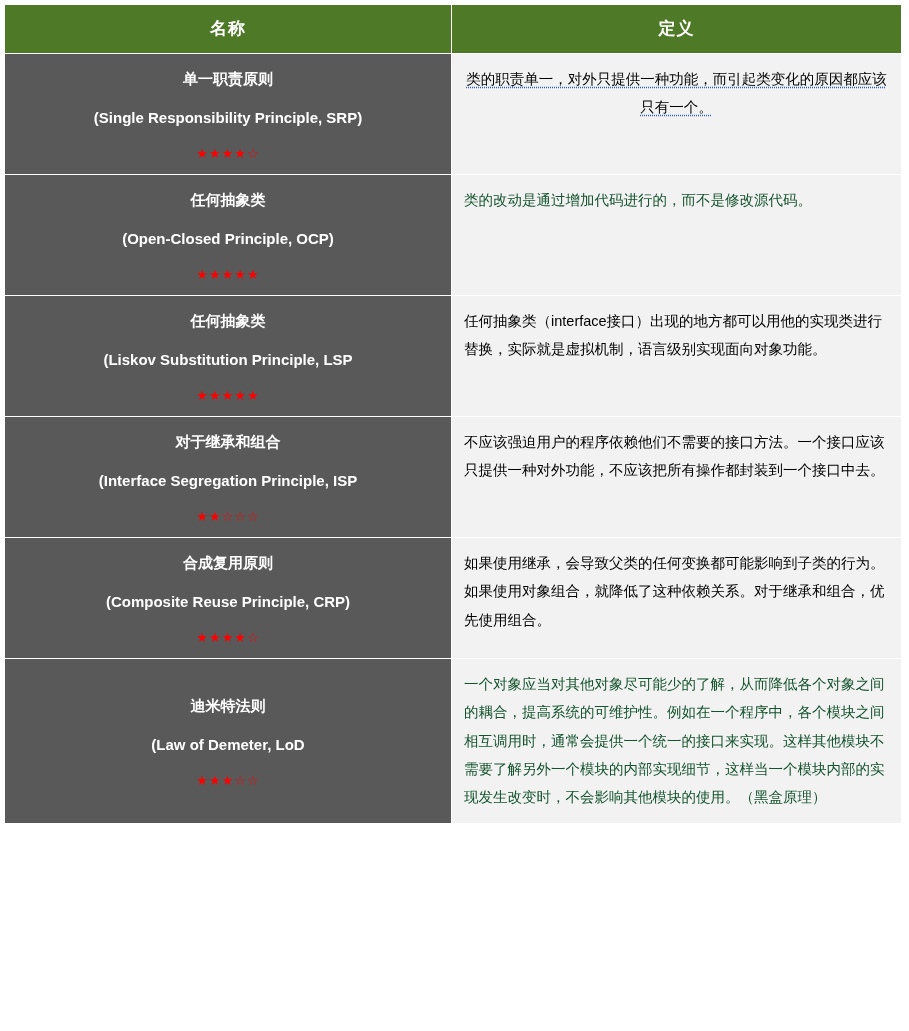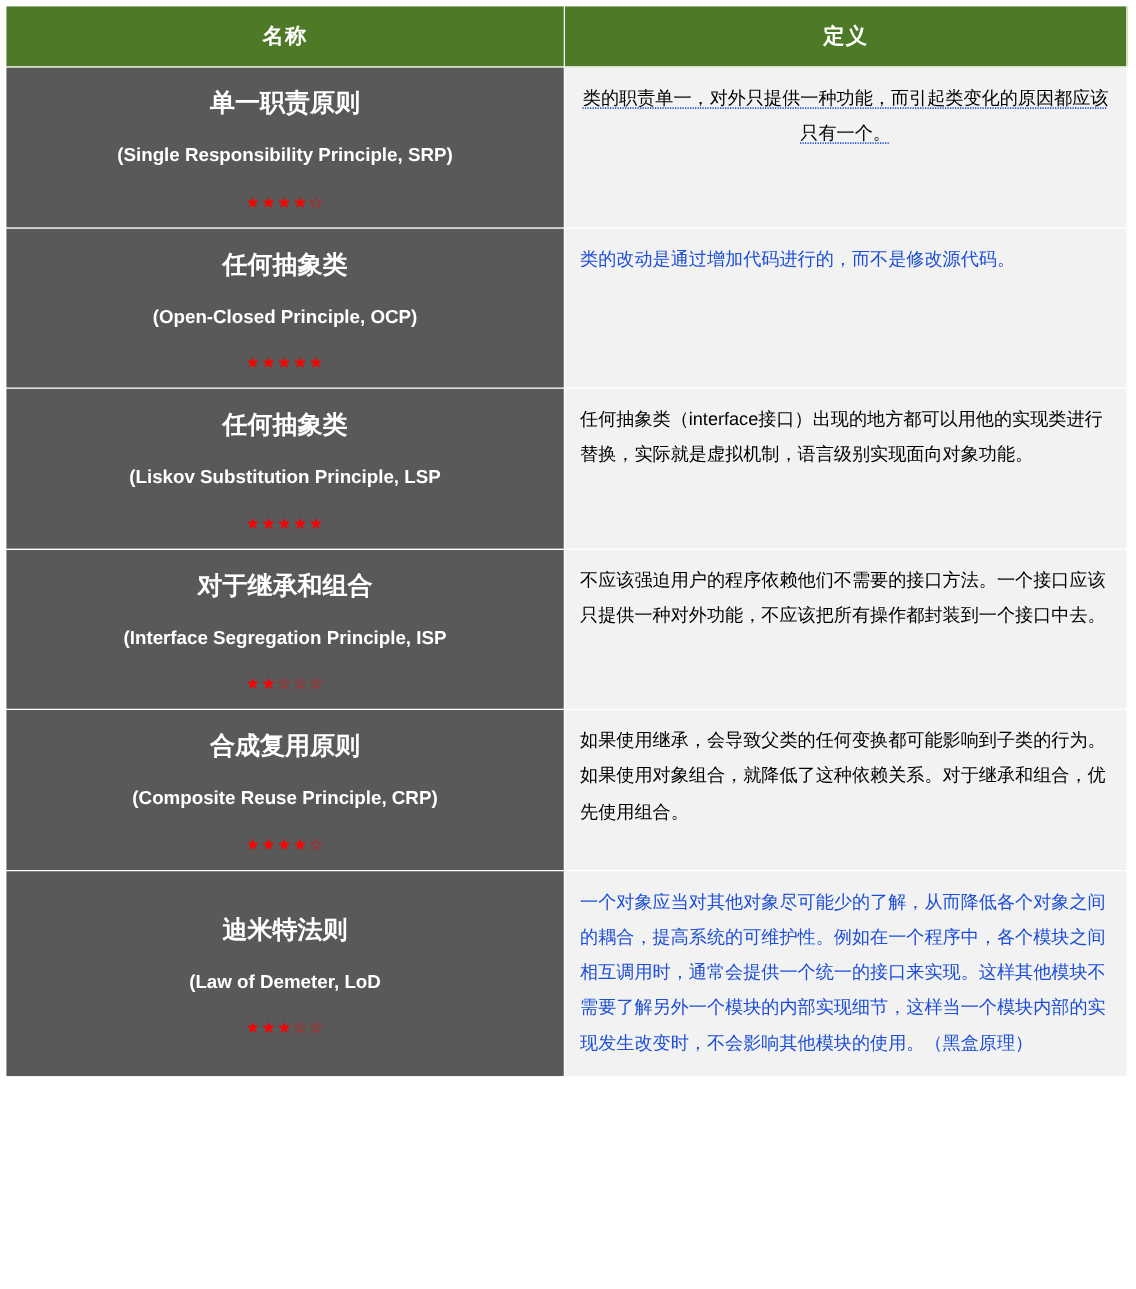--- a/index.html
+++ b/index.html
@@ -35,21 +35,21 @@
 
   td.name-cell {
     background: #595959;
     color: #ffffff;
     text-align: center;
     vertical-align: middle;
     padding: 14px 10px 14px 10px;
     border: 1px solid #ffffff;
   }
   td.name-cell .cn {
-    font-size: 20px;
+    font-size: 15px;
     font-weight: bold;
     line-height: 1.5;
   }
   td.name-cell .en {
     font-size: 15px;
     font-weight: bold;
     line-height: 1.5;
     margin-top: 16px;
   }
   td.name-cell .stars {
@@ -62,21 +62,21 @@
 
   td.def-cell {
     background: #f2f2f2;
     vertical-align: top;
     padding: 11px 12px 12px 12px;
     border: 1px solid #ffffff;
     font-size: 14.5px;
     line-height: 1.95;
     color: #000000;
   }
-  td.def-cell.red { color: #1d4ed8; }
+  td.def-cell.red { color: #14532d; }
   td.def-cell .underlined {
     text-decoration: underline;
     text-decoration-style: dotted;
     text-decoration-color: #2a5bd7;
     text-underline-offset: 3px;
     text-align: center;
   }
   td.def-cell p { margin: 0; }
 </style>
 </head>

